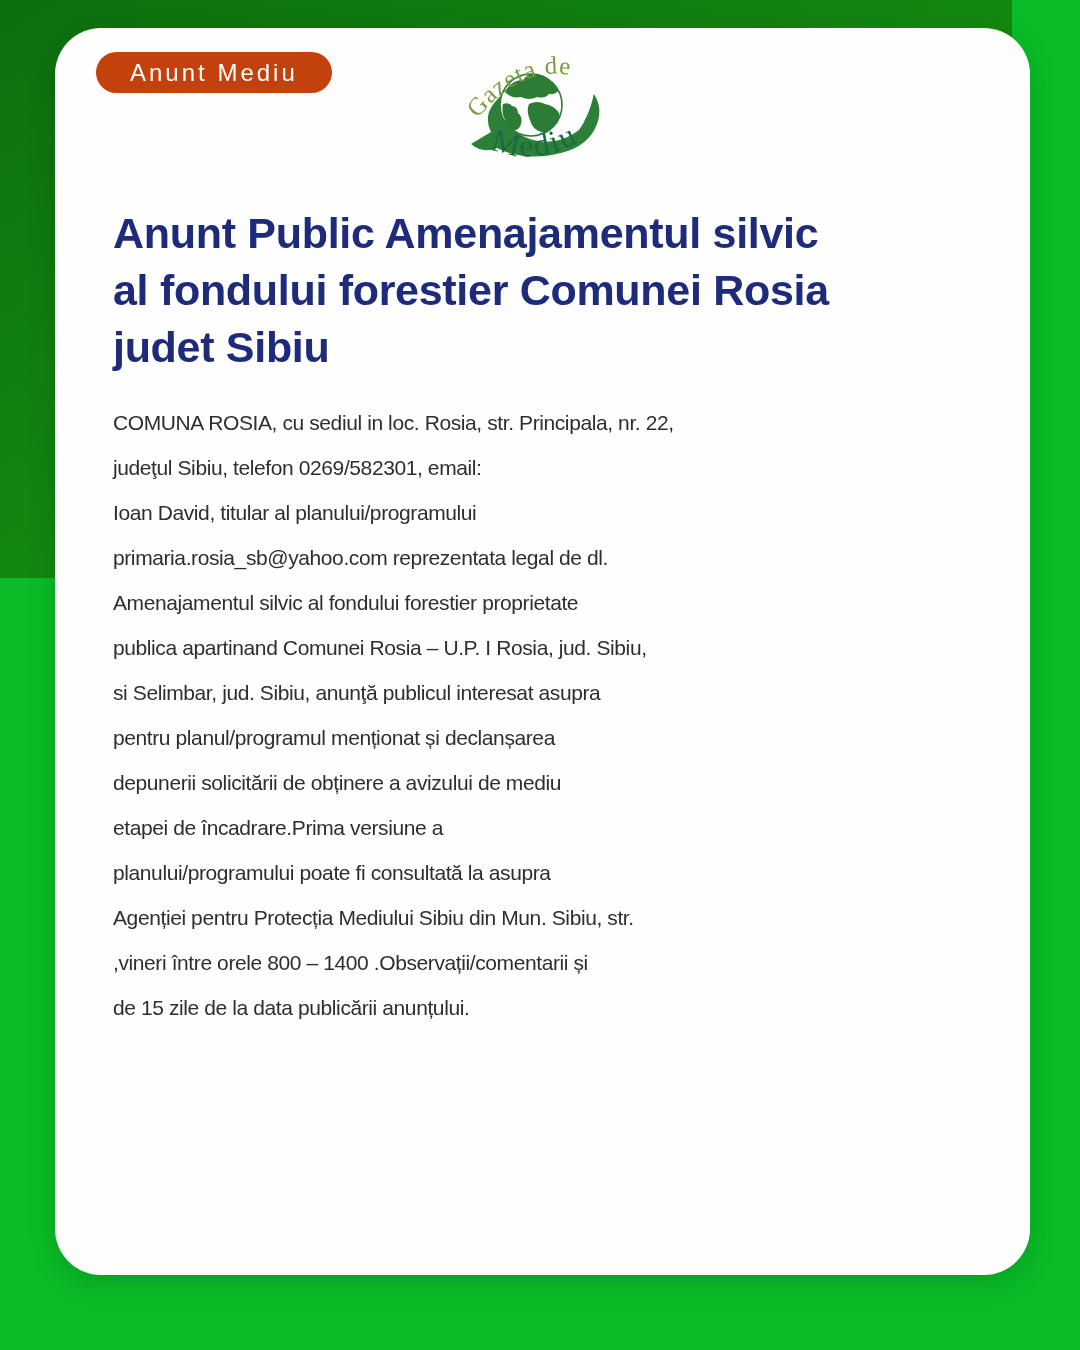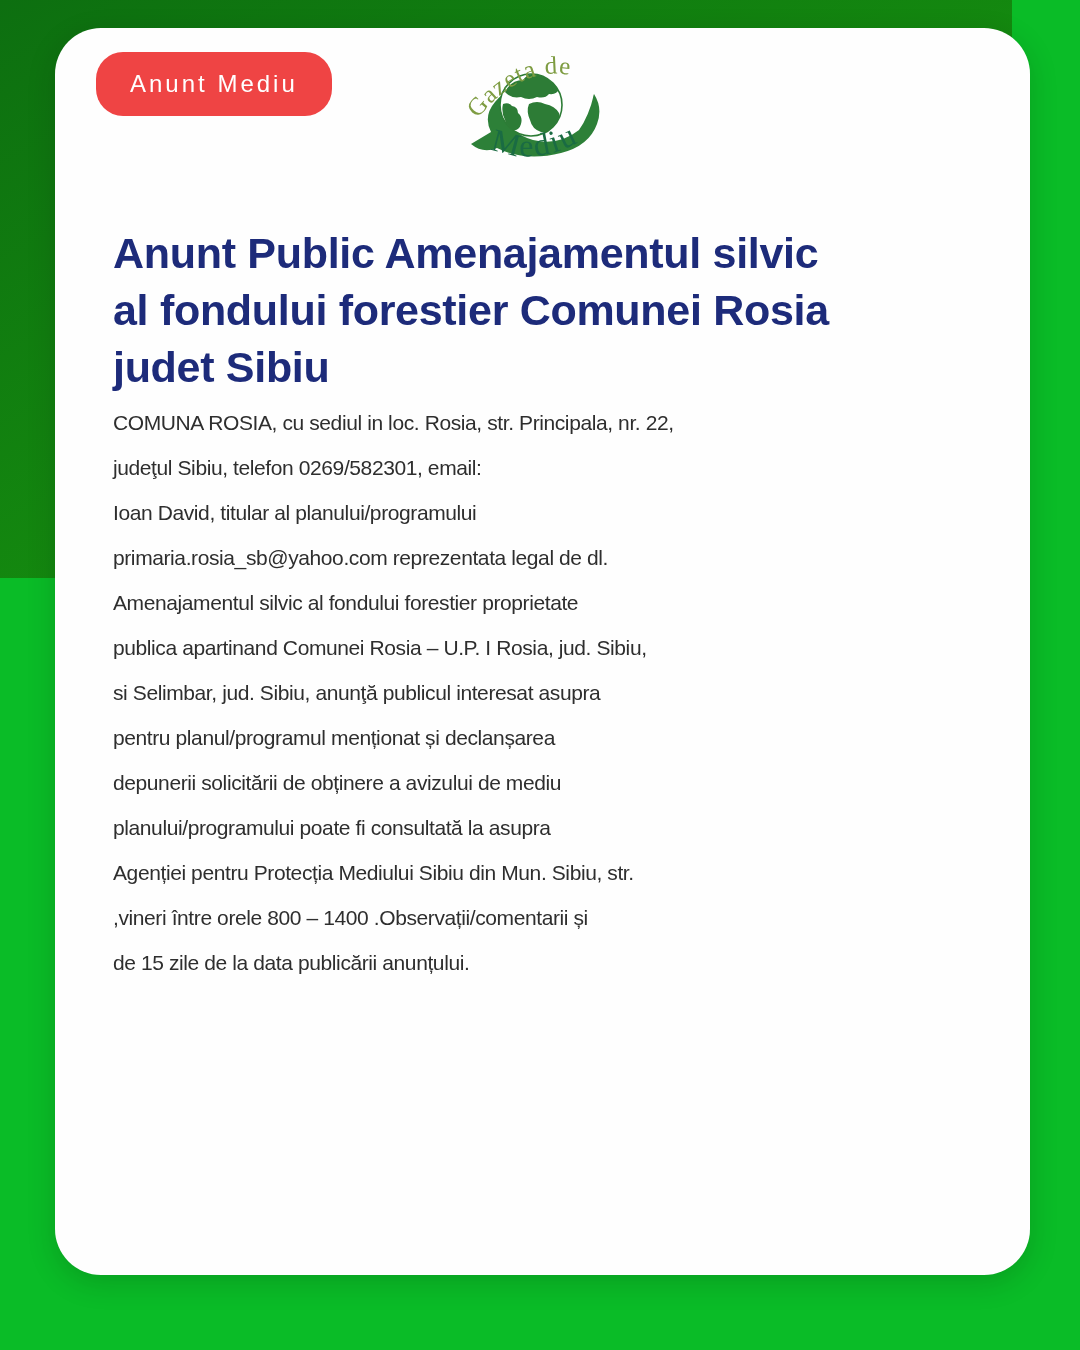--- a/index.html
+++ b/index.html
@@ -26,24 +26,24 @@
     width: 975px;
     height: 1247px;
     background: #fefefe;
     border-radius: 46px;
     box-shadow: 0 8px 28px rgba(0,30,0,0.18);
   }
   .badge {
     position: absolute;
     left: 41px;
     top: 24px;
-    height: 64px;
+    height: 41px;
     padding: 0 34px;
     border-radius: 27px;
-    background: #ef4444;
+    background: #c2410c;
     display: flex;
     align-items: center;
     justify-content: center;
   }
   .badge-label {
     color: #ffffff;
     font-size: 24px;
     letter-spacing: 3px;
     font-weight: 500;
     white-space: nowrap;
@@ -51,21 +51,21 @@
   .logo {
     position: absolute;
     left: 412px;
     top: 14px;
     width: 150px;
     height: 130px;
   }
   .title {
     position: absolute;
     left: 58px;
-    top: 168px;
+    top: 148px;
     width: 880px;
     color: #1d2b7a;
     font-size: 43px;
     line-height: 57px;
     font-weight: 700;
     letter-spacing: -0.3px;
   }
   .title div { white-space: nowrap; }
   .body-text {
     position: absolute;
@@ -132,19 +132,20 @@
   <div class="body-text">
       <div>COMUNA ROSIA, cu sediul in loc. Rosia, str. Principala, nr. 22,</div>
       <div>judeţul Sibiu, telefon 0269/582301, email:</div>
       <div>Ioan David, titular al planului/programului</div>
       <div>primaria.rosia_sb@yahoo.com reprezentata legal de dl.</div>
       <div>Amenajamentul silvic al fondului forestier proprietate</div>
       <div>publica apartinand Comunei Rosia – U.P. I Rosia, jud. Sibiu,</div>
       <div>si Selimbar, jud. Sibiu, anunţă publicul interesat asupra</div>
       <div>pentru planul/programul menționat și declanșarea</div>
       <div>depunerii solicitării de obținere a avizului de mediu</div>
+      <div>etapei de încadrare.Prima versiune a</div>
       <div>planului/programului poate fi consultată la asupra</div>
       <div>Agenției pentru Protecția Mediului Sibiu din Mun. Sibiu, str.</div>
       <div>,vineri între orele 800 – 1400 .Observații/comentarii și</div>
       <div>de 15 zile de la data publicării anunțului.</div>
     </div>
 
 </div>
 
 </body></html>

